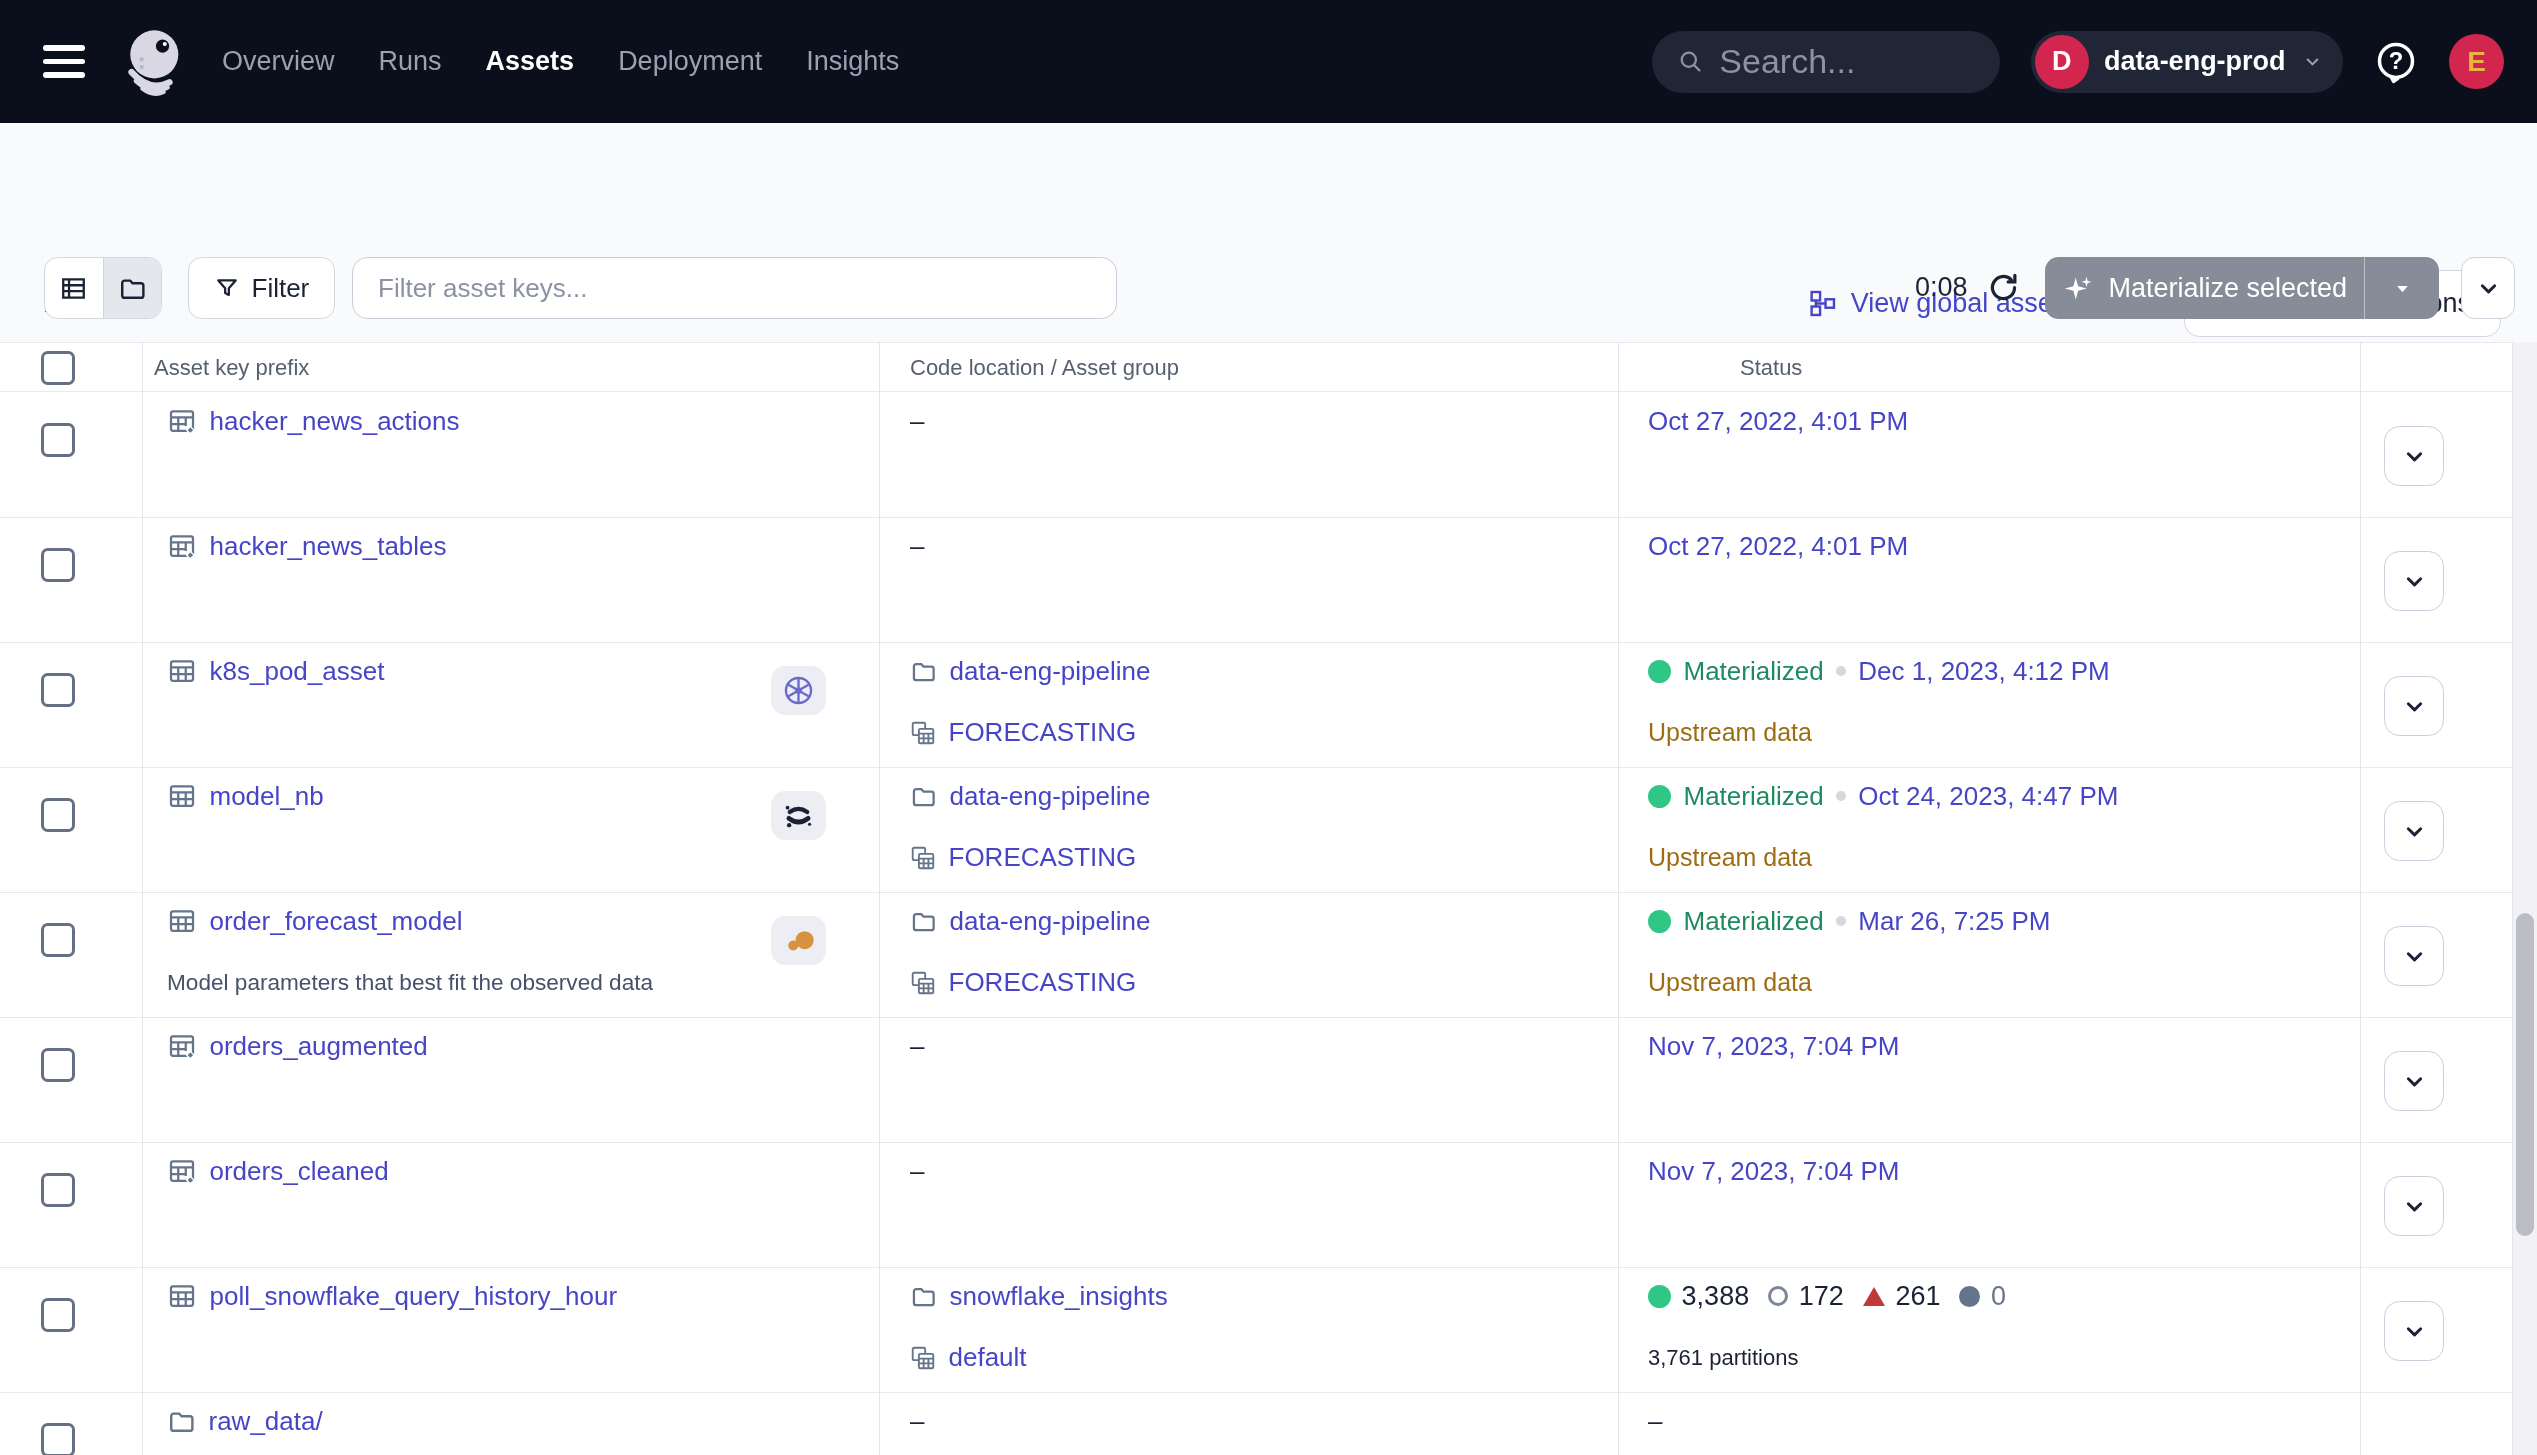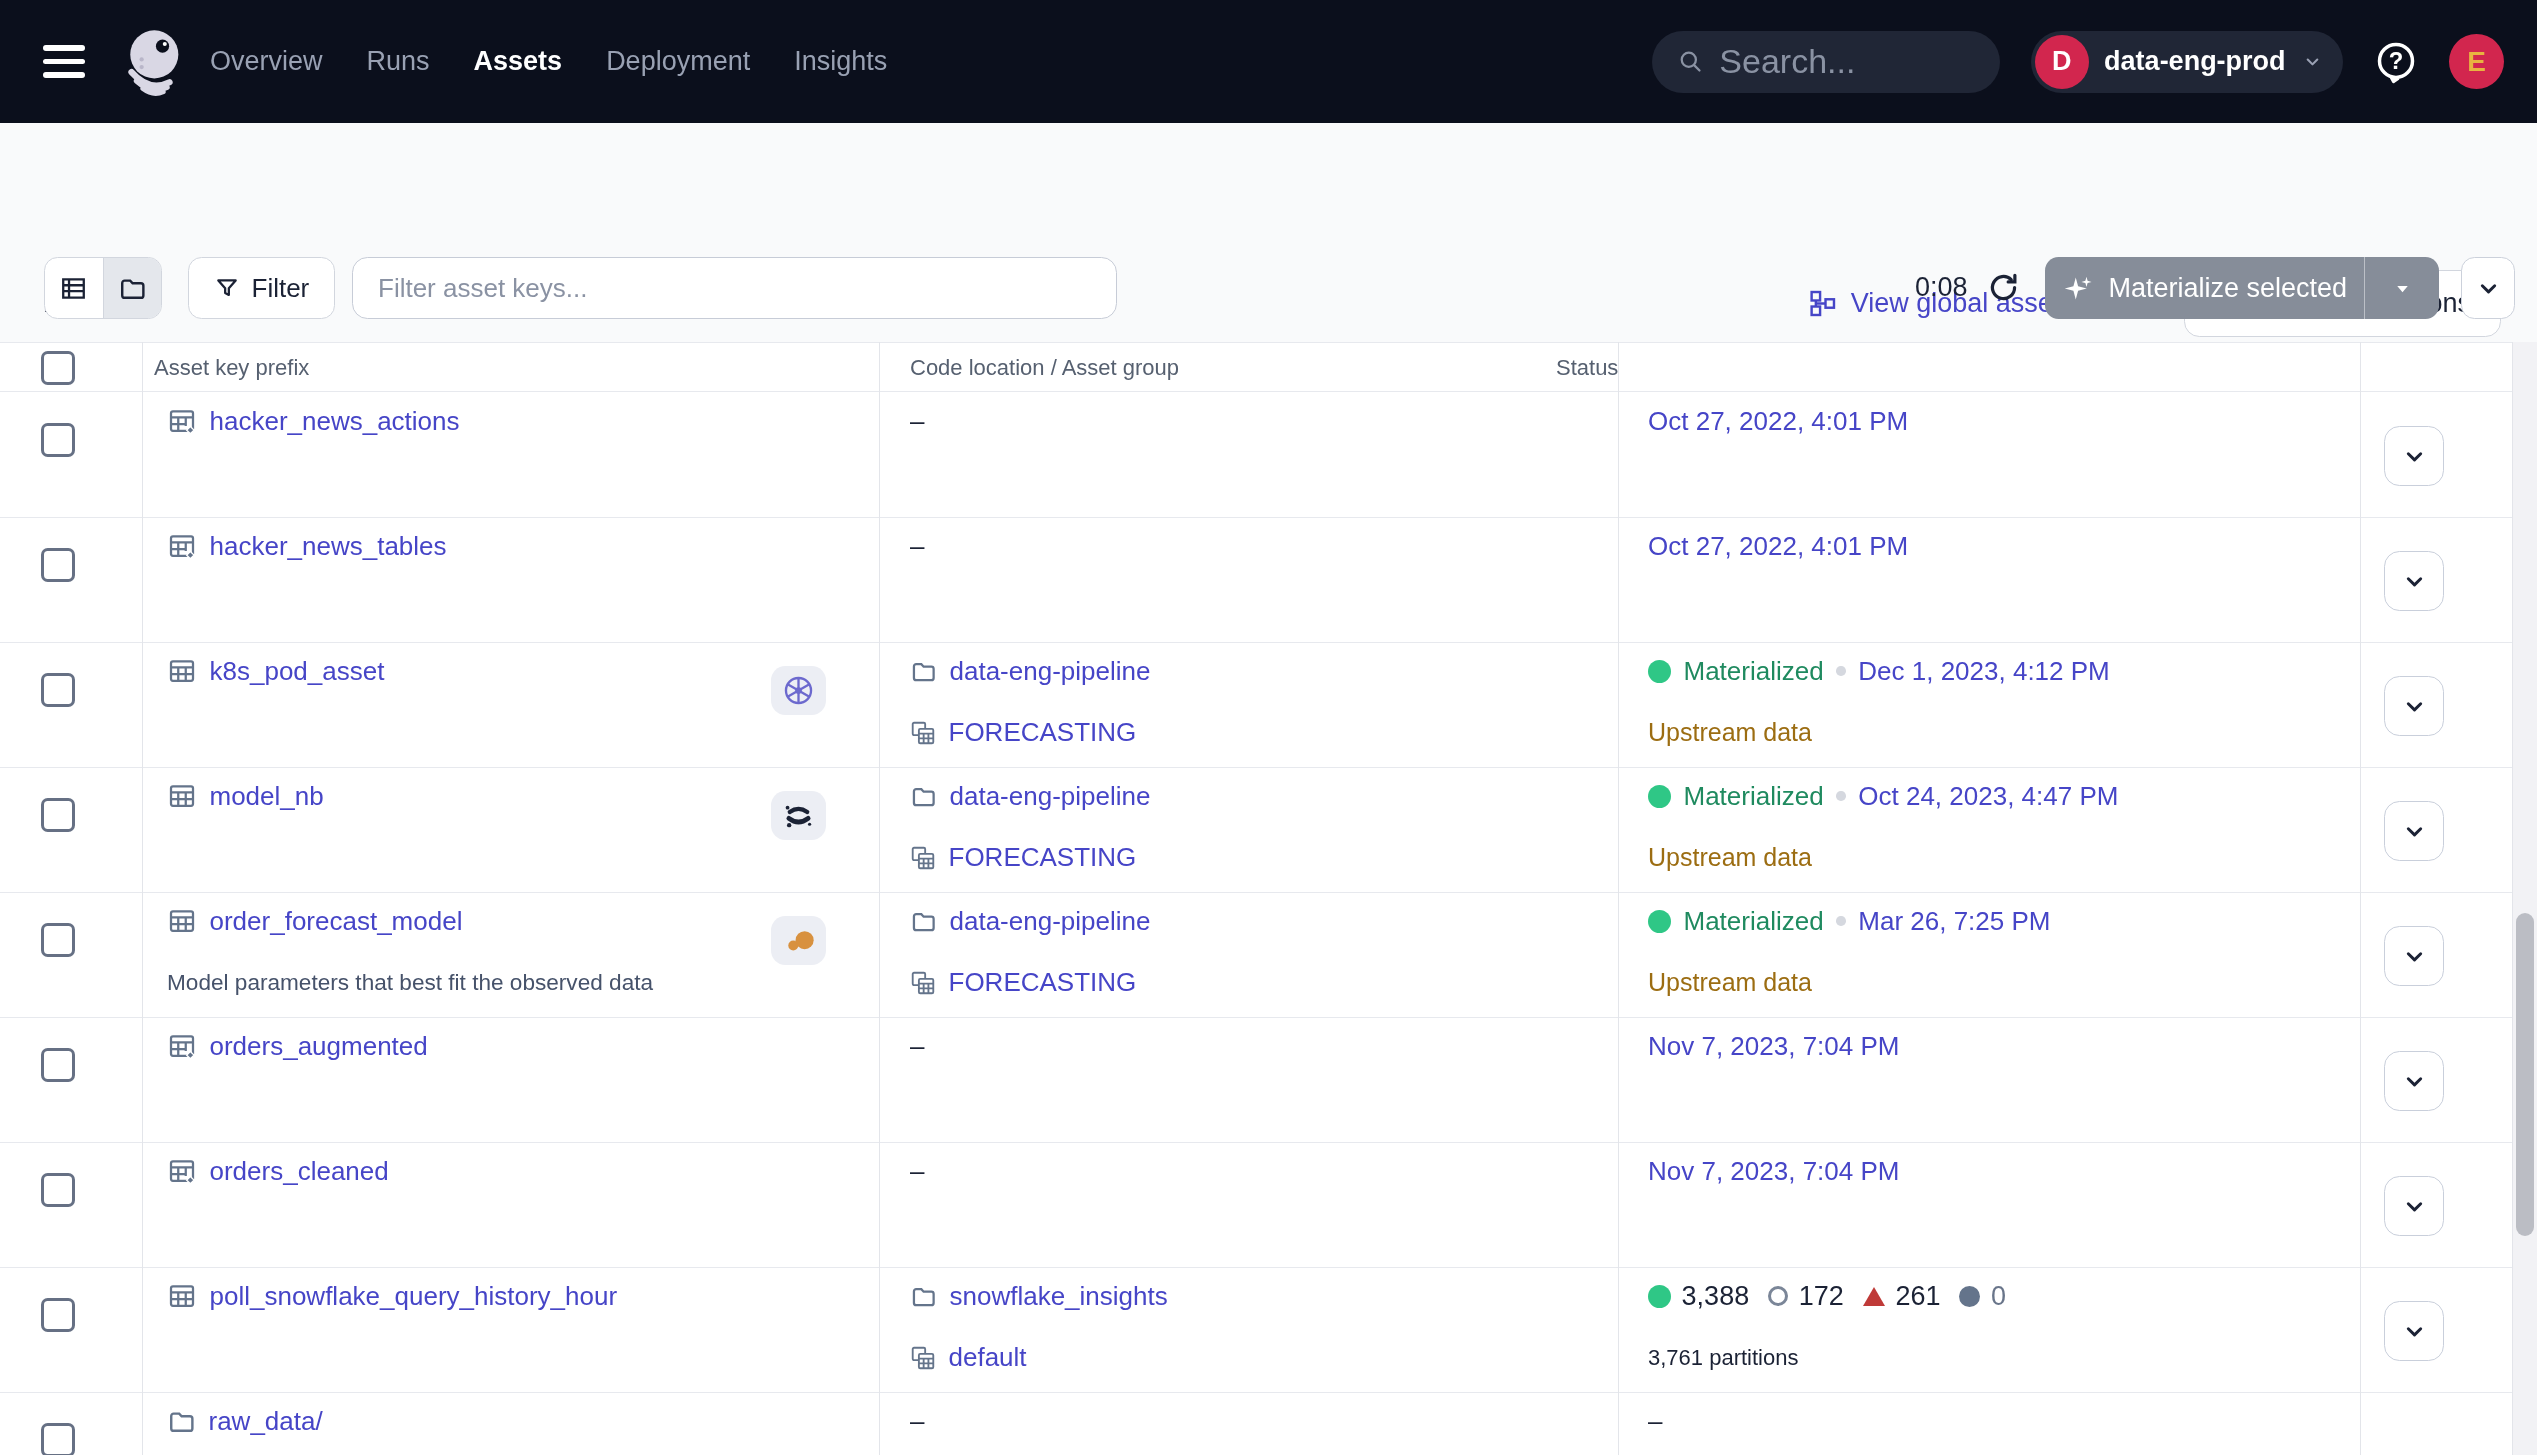--- a/index.html
+++ b/index.html
@@ -14,21 +14,21 @@
   *{margin:0;padding:0;box-sizing:border-box;font-family:"Liberation Sans","DejaVu Sans",sans-serif;}
   html,body{width:2538px;height:1455px;overflow:hidden;background:var(--page);}
   svg{display:block;}
   a{text-decoration:none;cursor:pointer;}
 
   
   #nav{position:absolute;left:0;top:0;width:2538px;height:123px;background:var(--nav-bg);display:flex;align-items:center;}
   #hamburger{margin-left:43px;width:42px;height:33px;display:flex;flex-direction:column;justify-content:space-between;cursor:pointer;}
   #hamburger span{display:block;height:5.8px;border-radius:2.9px;background:#fff;}
   #logo{margin-left:25px;width:81px;height:92px;}
-  #navitems{display:flex;gap:44px;margin-left:19px;}
+  #navitems{display:flex;gap:44px;margin-left:31px;}
   .navitem{font-size:27px;color:var(--nav-dim);font-weight:500;cursor:pointer;}
   .navitem.active{color:#fff;font-weight:700;}
   #navright{position:absolute;right:34px;top:0;height:123px;display:flex;align-items:center;gap:31px;}
   #searchpill{width:348px;height:62px;border-radius:31px;background:var(--pill);display:flex;align-items:center;padding:0 25px;gap:15.4px;}
   #searchpill input{flex:1;background:transparent;border:none;outline:none;font-size:34px;color:#dfe3ea;}
   #searchpill input::placeholder{color:var(--pill-txt);}
   .slash{color:var(--pill-txt);font-size:25px;}
   #deploypill{height:62px;border-radius:31px;background:var(--pill);display:flex;align-items:center;padding:3.8px 19px 3.8px 3.8px;gap:15.4px;cursor:pointer;}
   .dbadge{width:54px;height:54px;border-radius:50%;background:var(--red);color:#fff;font-size:27px;font-weight:700;display:flex;align-items:center;justify-content:center;}
   #deployname{color:#fff;font-size:27px;font-weight:600;}
@@ -235,21 +235,21 @@
       </svg>
   </button>
 </div>
 
 <div id="tablebg"></div>
 
 <div id="thead">
   <span class="cb hd" style="top:7.7px"></span>
   <span class="th" style="left:154px">Asset key prefix</span>
   <span class="th" style="left:910px">Code location / Asset group</span>
-  <span class="th" style="left:1556px">Status</span>
+  <span class="th" style="left:1740px">Status</span>
 </div>
 
 <div id="rows">
 
   <div class="row">
     <span class="cb"></span>
     <div class="cell c-asset l1">
       <span class="ic">
         <svg width="30" height="30" viewBox="0 0 24 24" stroke="currentColor" stroke-width="1.8" fill="none">
           <rect x="3.2" y="4.2" width="17.6" height="15.6" rx="1.6"></rect>

